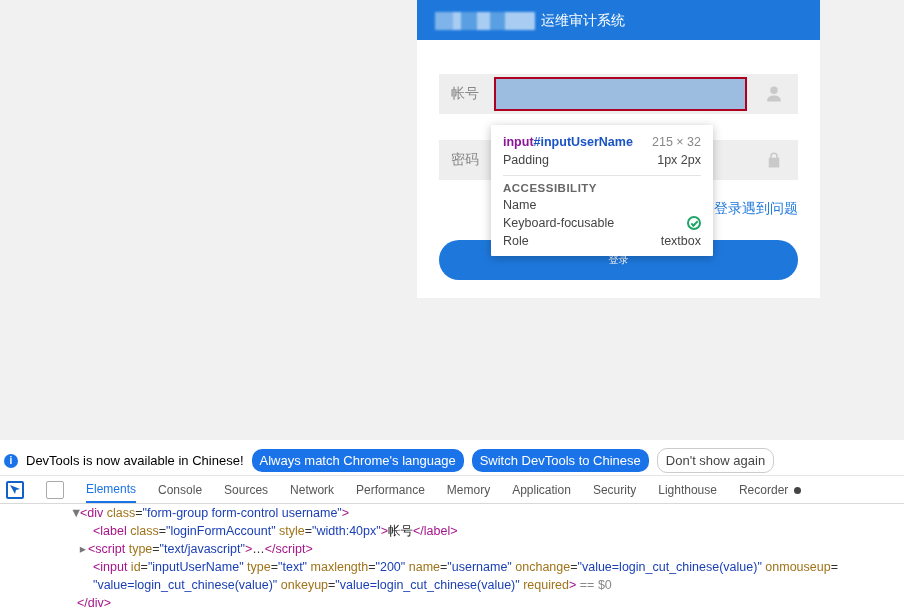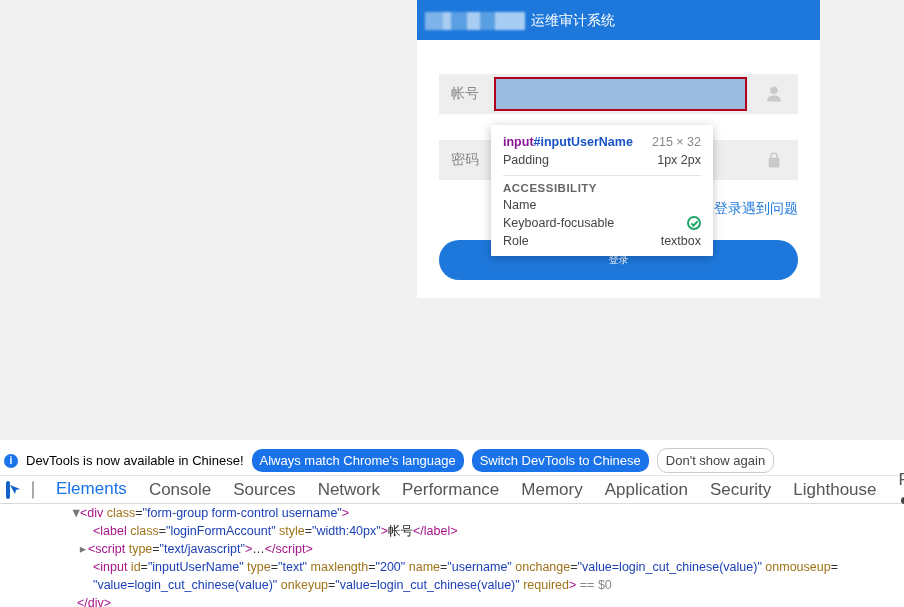--- a/index.html
+++ b/index.html
@@ -1,20 +1,20 @@
 <!DOCTYPE html>
 <html><head>
 <meta charset="utf-8">
 <style>
   * { box-sizing: border-box; margin: 0; padding: 0; font-family: "Microsoft YaHei", Arial, sans-serif; }
   html, body { width: 904px; height: 607px; overflow: hidden; background: #fff; }
   .app-area { position: relative; width: 904px; height: 440px; background: #f1f1f1; }
 
   .login-card { position: absolute; left: 417px; top: 0; width: 403px; background: #fff; }
-  .login-header { background: #1e78dc; color: #fff; height: 40px; line-height: 40px; padding-left: 8px; font-size: 14px; }
+  .login-header { background: #1e78dc; color: #fff; height: 40px; line-height: 40px; padding-left: 18px; font-size: 14px; }
   .hdr-blur { display:inline-block; vertical-align:middle; width:100px; height:18px; margin-right:6px;
     background: linear-gradient(90deg,#7fb4ea 0 18%,#a9cdf2 18% 26%,#5a9fe2 26% 42%,#a9cdf2 42% 55%,#5a9fe2 55% 70%,#a9cdf2 70% 100%);
     filter: blur(1px); border-radius:1px; }
 
   .login-body { padding: 34px 22px 18px; }
   .form-row { display:flex; align-items:stretch; height:40px; background:#eeeeee; margin-bottom:26px; }
   .form-label { width:52px; display:flex; align-items:center; justify-content:center; color:#888; font-size:14px; }
   .form-input-wrap { flex:1; display:flex; align-items:center; padding:0 3px; }
   .form-input { width:100%; height:34px; background:#9dbde0; border:2px solid #b00020; outline:none; padding:1px 2px; font-size:13px; }
   .form-input.plain { background:#eee; border:none; }
@@ -35,21 +35,21 @@
   .ok-ico { width:14px; height:14px; border:2px solid #1fa566; border-radius:50%; position:relative; display:inline-block; }
   .ok-ico::after { content:""; position:absolute; left:2px; top:3px; width:5px; height:2px; border-left:2px solid #1fa566; border-bottom:2px solid #1fa566; transform:rotate(-45deg); }
 
   
   .hint-bar { position:absolute; left:0; top:446px; width:904px; height:30px; display:flex; align-items:center; gap:8px; padding:0 4px; font-size:13px; border-bottom:1px solid #e5e5e5; background:#fff; }
   .info-dot { width:14px; height:14px; border-radius:50%; background:#1a73e8; color:#fff; font-size:10px; display:flex; align-items:center; justify-content:center; font-weight:700; }
   .pill { padding:4px 8px; border-radius:10px; font-size:13px; }
   .pill-blue { background:#1a73e8; color:#fff; cursor:pointer; }
   .pill-gray { background:#fff; border:1px solid #ccc; color:#444; cursor:pointer; }
 
-  .tab-bar { position:absolute; left:0; top:476px; width:904px; height:28px; display:flex; align-items:center; gap:22px; padding-left:6px; font-size:17px; color:#555; border-bottom:1px solid #d9d9d9; background:#fff; }
+  .tab-bar { position:absolute; left:0; top:476px; width:904px; height:28px; display:flex; align-items:center; gap:22px; padding-left:6px; font-size:12px; color:#555; border-bottom:1px solid #d9d9d9; background:#fff; }
   .tb-icon { width:18px; height:18px; border:1.5px solid #aaa; border-radius:2px; cursor:pointer; }
   .tb-icon.sel { border:2px solid #1062c9; position:relative; }
   .tb-icon.sel svg { position:absolute; left:1px; top:1px; }
   .tab-item { cursor:pointer; padding:5px 0; }
   .tab-item.active { color:#1a73e8; border-bottom:2px solid #1a73e8; }
   .rec-dot { width:7px; height:7px; border-radius:50%; background:#444; display:inline-block; margin-left:2px; vertical-align:middle; }
 
   .code-pane { position:absolute; left:0; top:504px; width:904px; height:103px; overflow:hidden; background:#fff; font-family:Consolas,Menlo,monospace; font-size:12.5px; line-height:18px; color:#333; }
   .cl { white-space:pre; }
   .i1{padding-left:70px}.i2{padding-left:86px}.i3{padding-left:78px}

